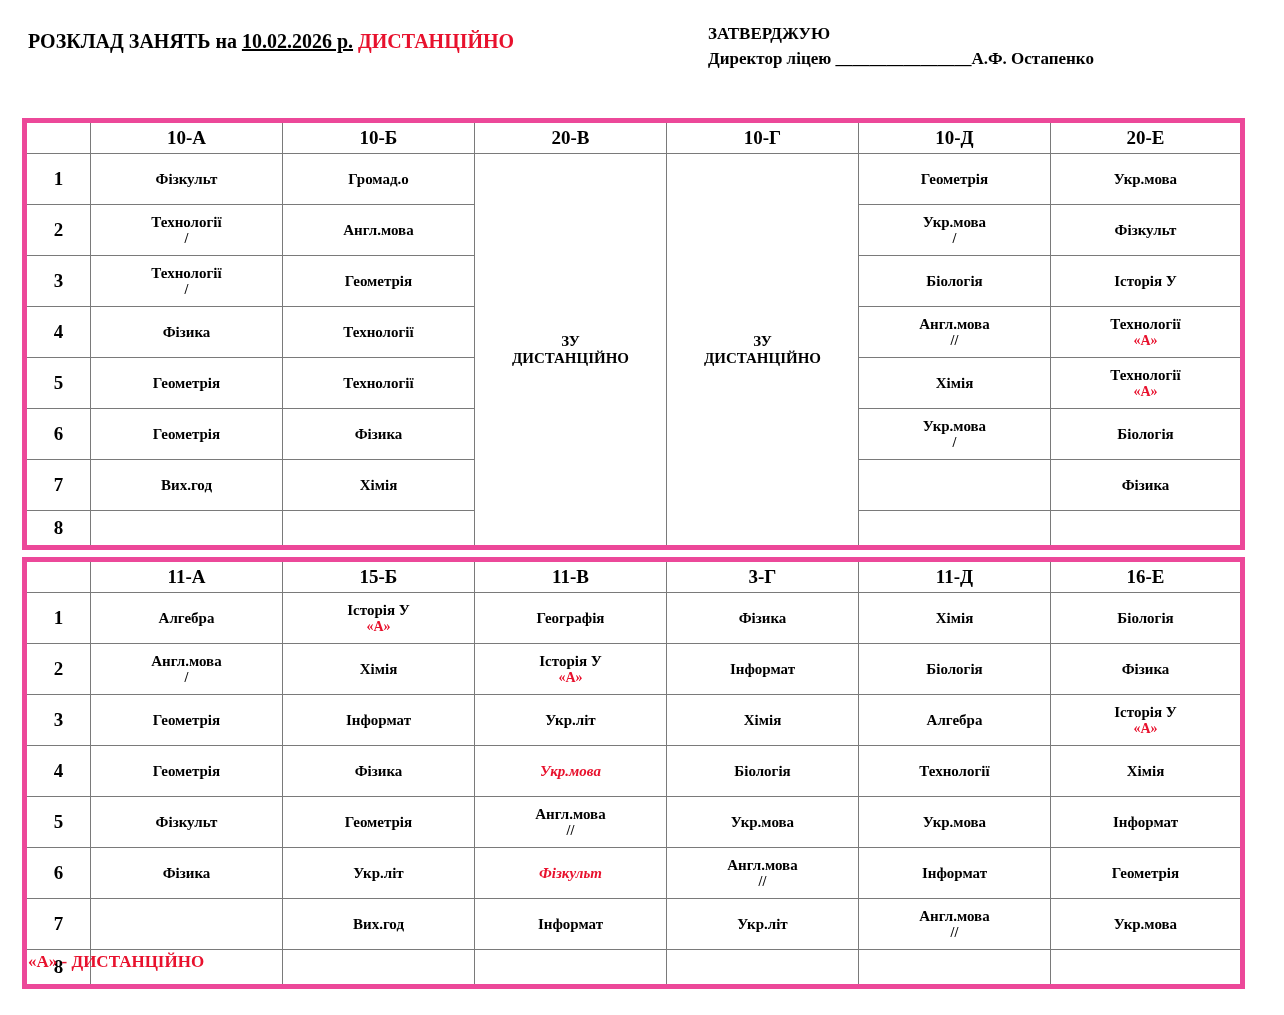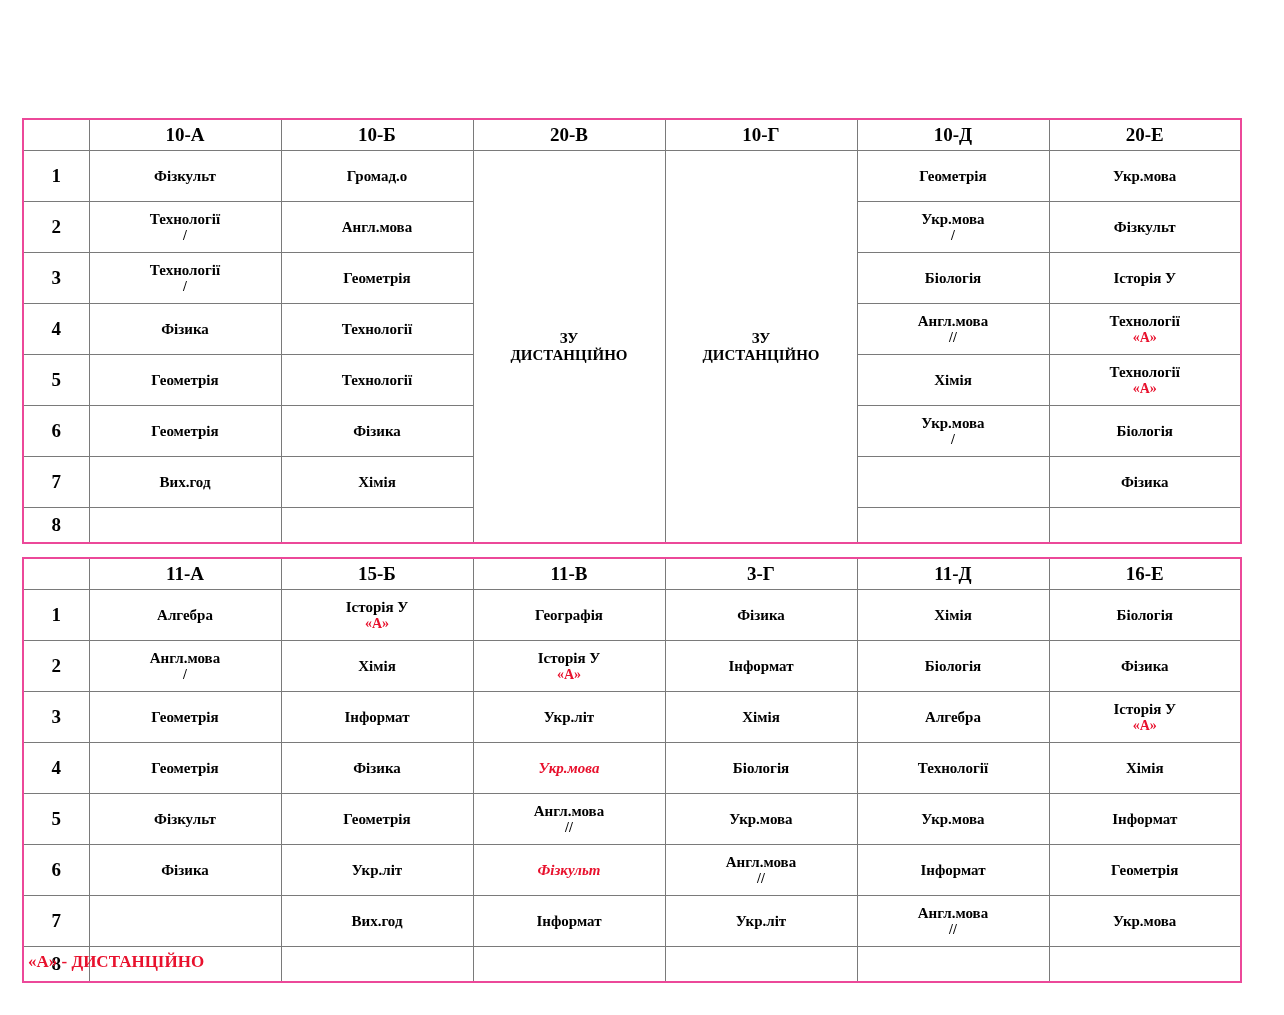--- a/index.html
+++ b/index.html
@@ -60,21 +60,21 @@
     left: 22px;
     width: 1218px;
   }
   #grid10 { top: 118px; }
   #grid11 { top: 537px; margin-top: 20px; }
 
   table.sched {
     border-collapse: collapse;
     table-layout: fixed;
     width: 1218px;
-    border: 2px solid #ec4899;
+    border: 5px solid #ec4899;
     font-family: Liberation Serif, serif;
   }
   table.sched td, table.sched th {
     border: 1px solid #7a7a7a;
     text-align: center;
     vertical-align: middle;
     font-size: 15px;
     font-weight: bold;
     padding: 0;
     line-height: 1.12;
@@ -138,20 +138,29 @@
     color: #e8112d;
     font-size: 17px;
     font-weight: bold;
   }
 </style>
 </head>
 <body>
 
 <div class="page">
 
+  <div class="header">
+    <div class="doc-title">
+      <span>РОЗКЛАД  ЗАНЯТЬ на </span><span class="date">10.02.2026 р.</span> <span class="remote">ДИСТАНЦІЙНО</span>
+    </div>
+    <div class="approve">
+      <div>ЗАТВЕРДЖУЮ</div>
+      <div class="line2">Директор ліцею ________________А.Ф. Остапенко</div>
+    </div>
+  </div>
 
   <div class="grid-wrap" id="grid10">
       <table class="sched">
         <colgroup>
           <col style="width: 66px;">
           <col style="width: 192px;">
           <col style="width: 192px;">
           <col style="width: 192px;">
           <col style="width: 192px;">
           <col style="width: 192px;">

